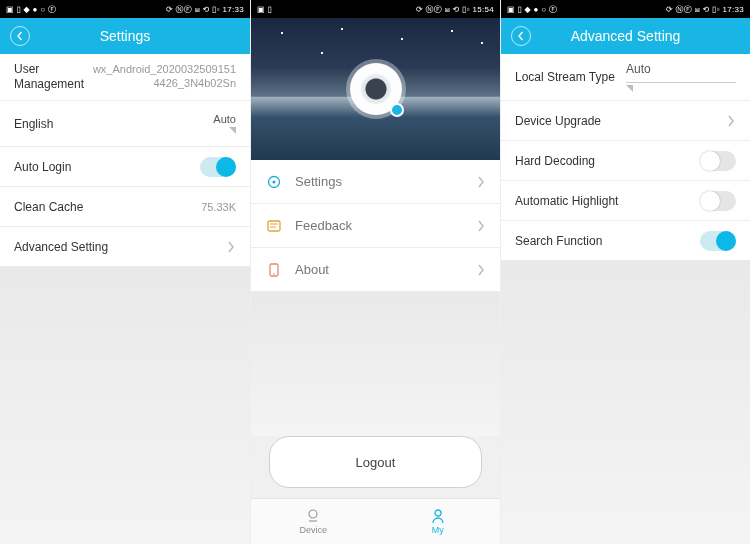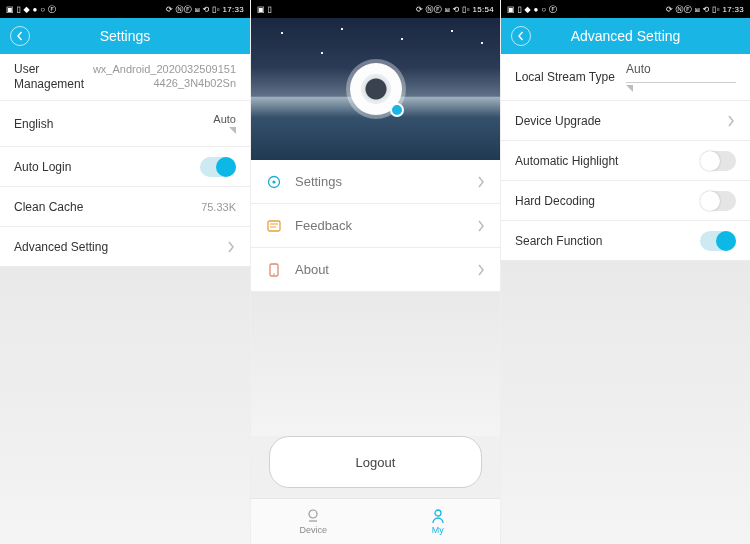--- a/index.html
+++ b/index.html
@@ -319,26 +319,26 @@
         <span class="triangle"></span>
       </div>
     </div>
     <div class="row">
       <span class="label">Device Upgrade</span>
       <svg class="chev" width="10" height="14" viewBox="0 0 10 14">
           <path d="M3 2 L7 7 L3 12" stroke="#bbb" stroke-width="1.5" fill="none"></path>
         </svg>
     </div>
     <div class="row">
+      <span class="label">Hard Decoding</span>
+      <div class="switch off"></div>
+    </div>
+    <div class="row">
       <span class="label">Automatic Highlight</span>
       <div class="switch off"></div>
     </div>
     <div class="row">
-      <span class="label">Hard Decoding</span>
-      <div class="switch off"></div>
-    </div>
-    <div class="row">
       <span class="label">Search Function</span>
       <div class="switch on"></div>
     </div>
   </div>
   <div class="filler"></div>
 </div>
 
 </body></html>

